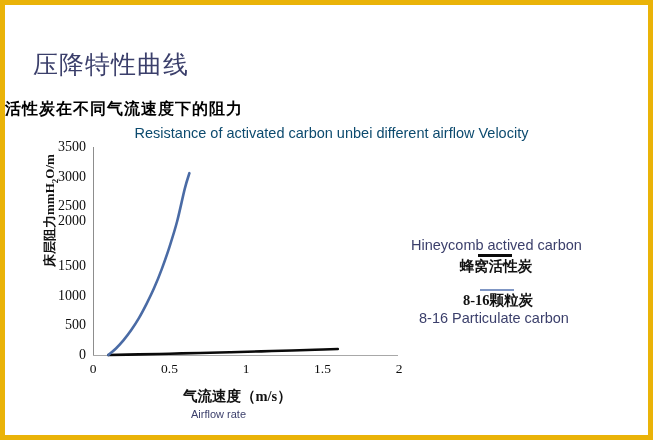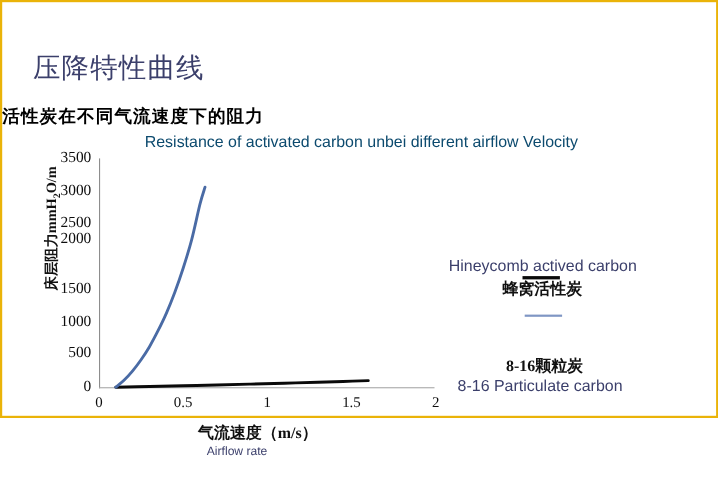--- a/index.html
+++ b/index.html
@@ -11,23 +11,23 @@
     height: 448px;
     background: #ffffff;
     font-family: "Liberation Sans", sans-serif;
     overflow: hidden;
     position: relative;
   }
   #slide {
     position: absolute;
     left: 0; top: 0;
     width: 653px;
-    height: 380px;
+    height: 440px;
     background: #ffffff;
-    border: 2px solid #eab308;
+    border: 5px solid #eab308;
     box-sizing: border-box;
   }
   
   #slide-title {
     position: absolute;
     left: 28px;
     top: 43px;
     font-family: "Liberation Sans", sans-serif;
     font-size: 25px;
     font-weight: 400;
@@ -169,21 +169,21 @@
     margin-right: 2px;
     flex: none;
   }
   .legend-text {
     font-family: "Liberation Serif", serif;
     font-size: 14.5px;
     font-weight: 700;
     color: #111111;
   }
   .lg-row-1 { padding-left: 26px; }
-  .lg-row-2 { padding-left: 30px; margin-top: 14px; gap: 36px; }
+  .lg-row-2 { padding-left: 30px; margin-top: 14px; }
   .lg-cap-2 { padding-left: 8px; }
 </style>
 </head>
 <body>
 
 <div id="slide">
 
   <div id="slide-title">压降特性曲线</div>
 
   <div id="chart-area">

